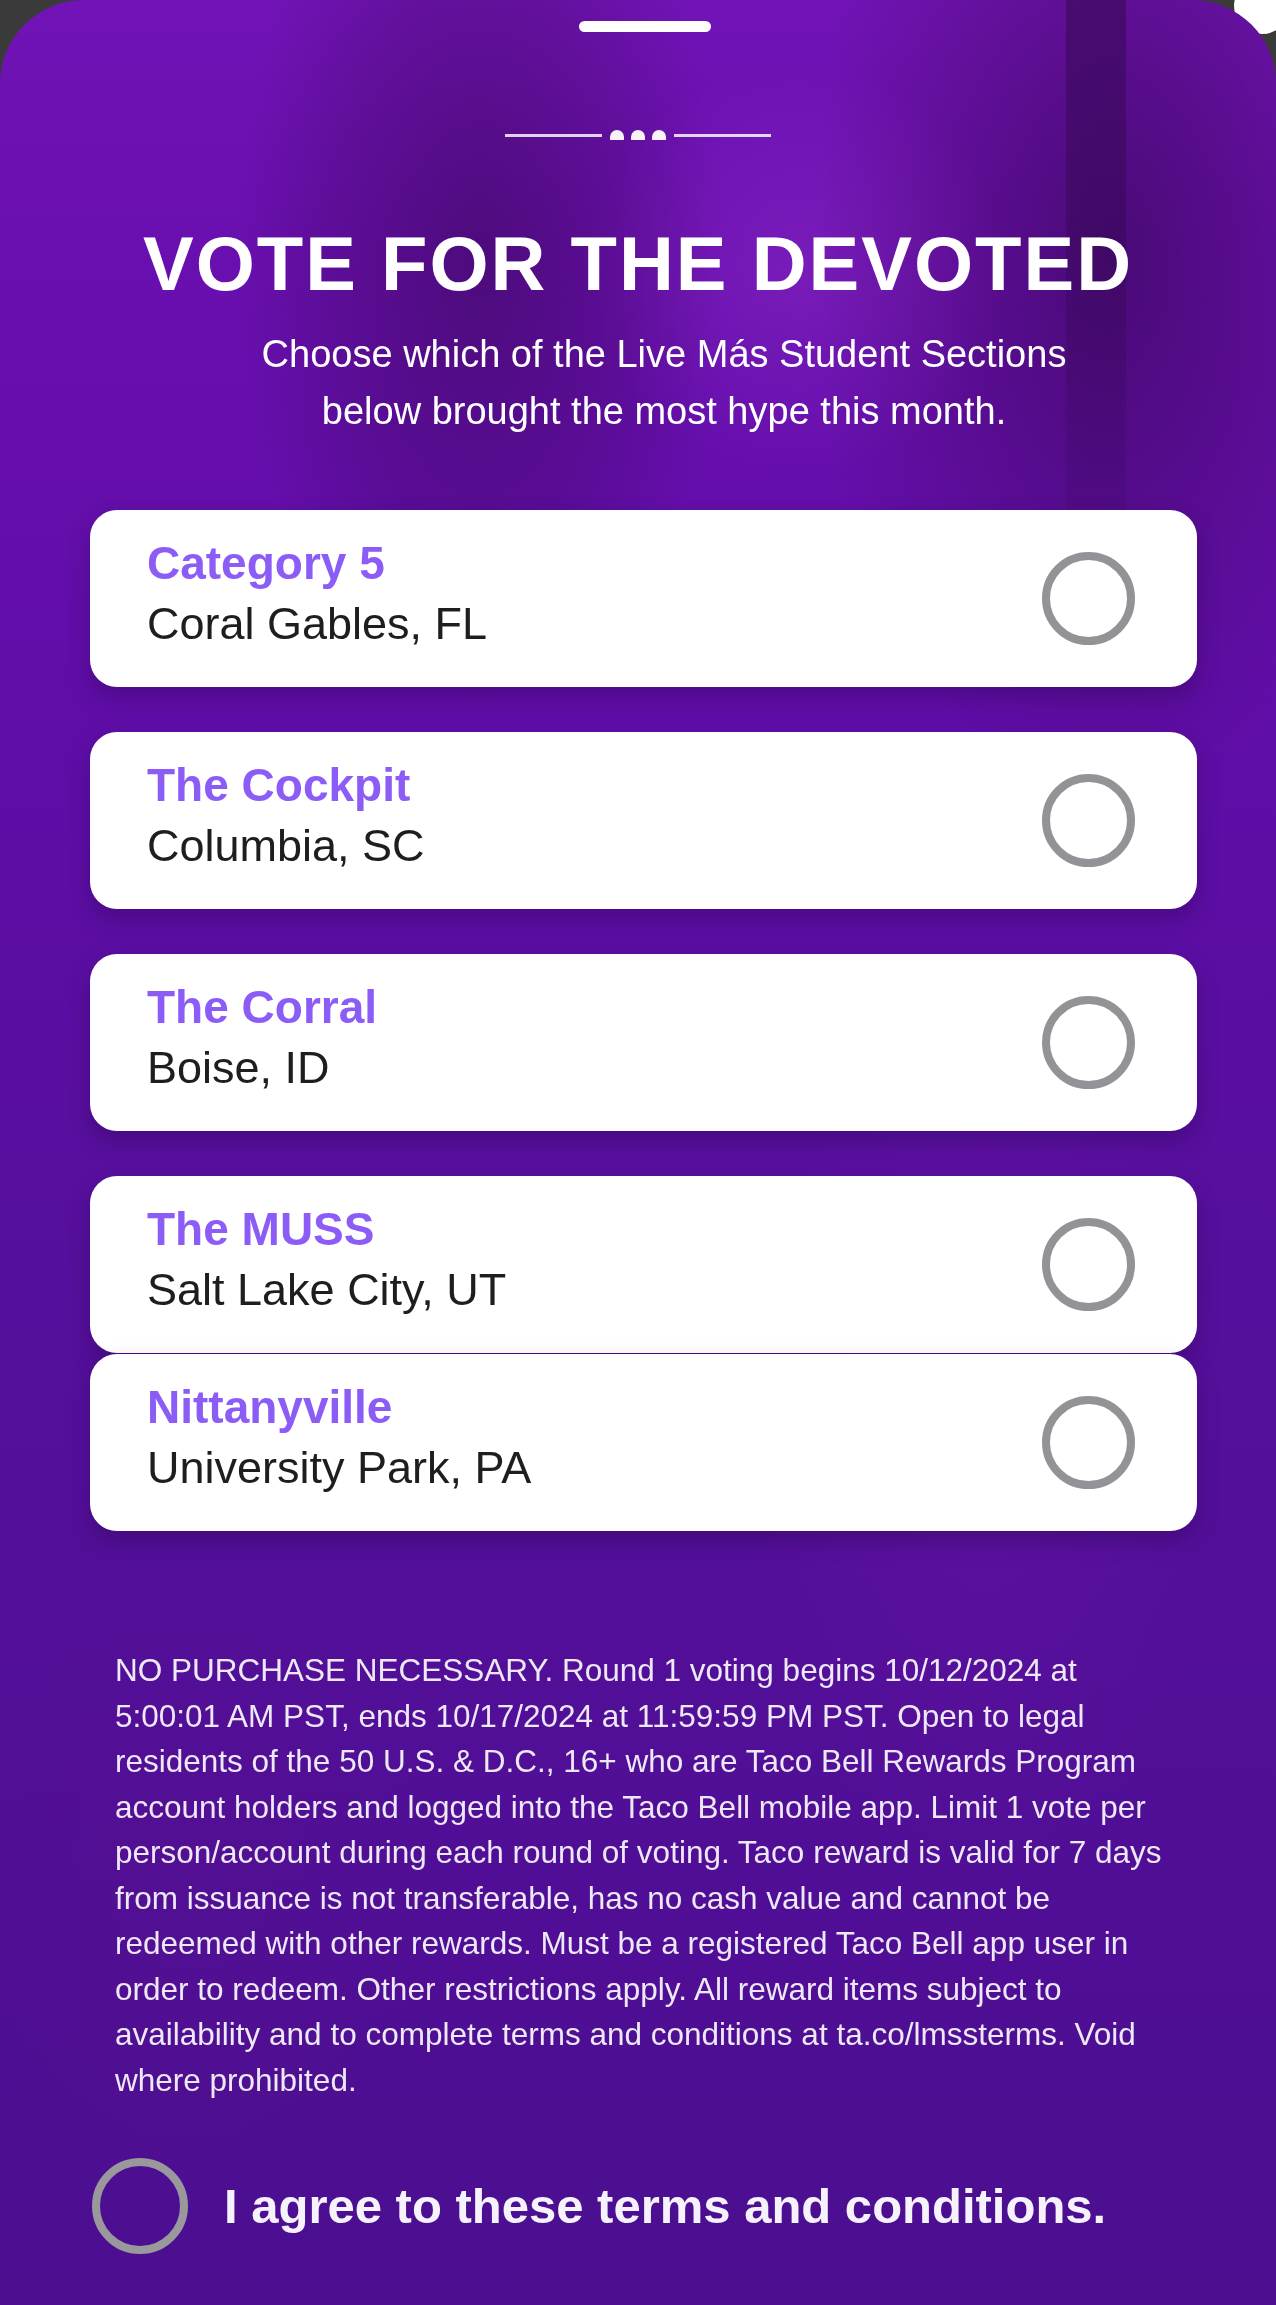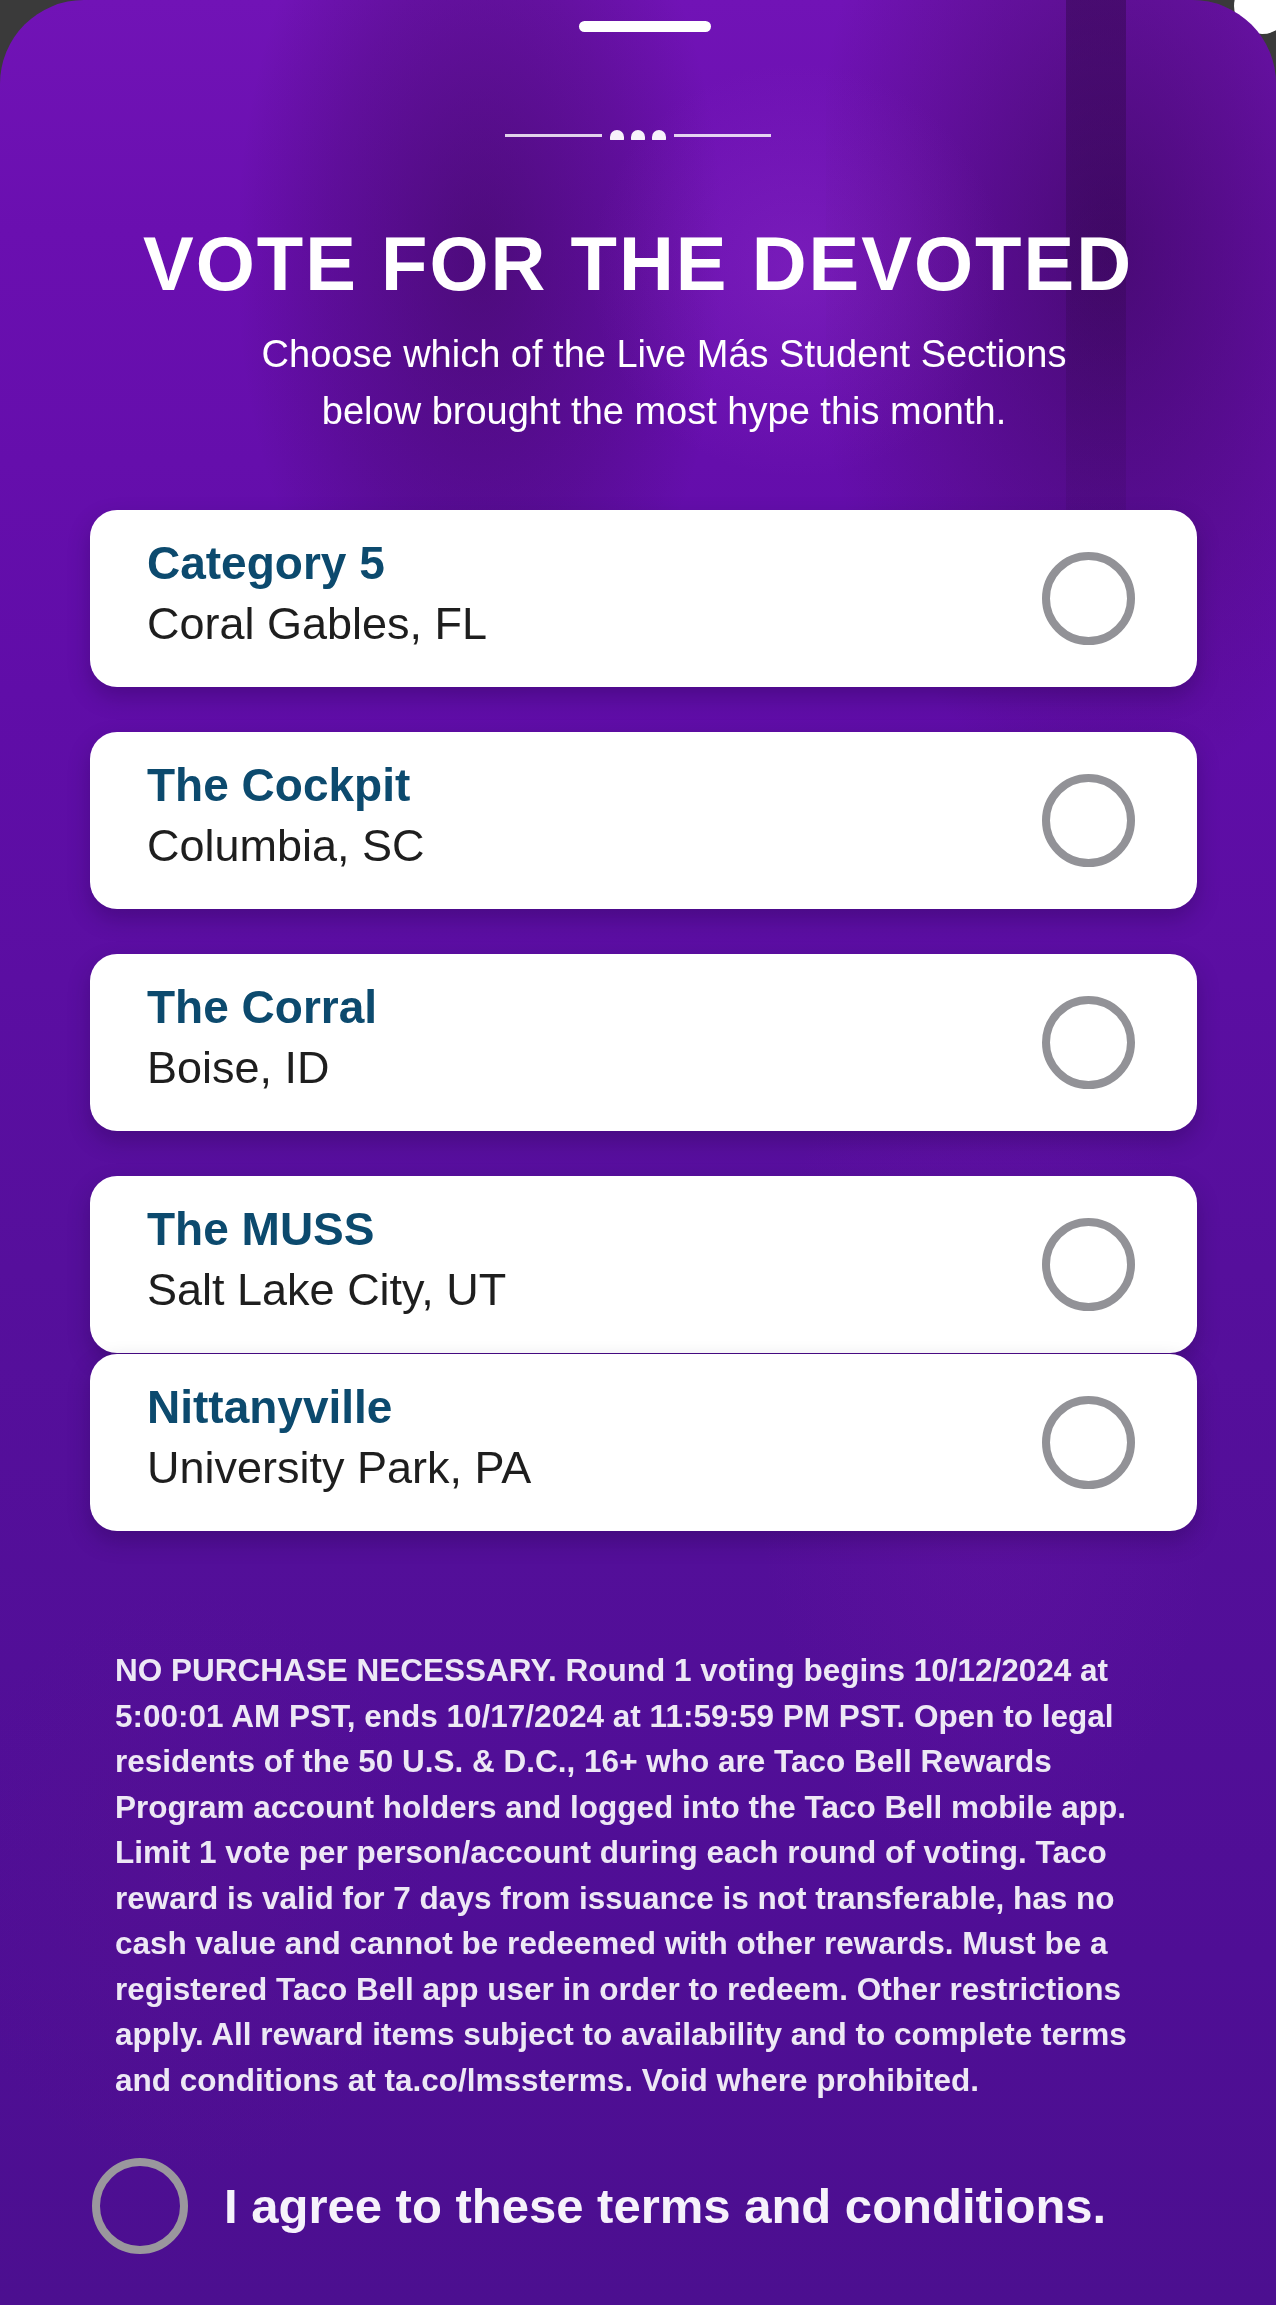--- a/index.html
+++ b/index.html
@@ -40,27 +40,27 @@
   .divider .arch{width:14px;height:10px;background:rgba(255,255,255,0.95);
     border-radius:8px 8px 1px 1px;margin-bottom:1px;}
 
   .title{position:absolute;top:220px;left:0;width:100%;text-align:center;color:#ffffff;
     font-size:76px;font-weight:800;letter-spacing:2px;white-space:nowrap;}
   .subtitle{position:absolute;top:326px;left:0;width:100%;text-align:center;color:#ffffff;
     font-size:38px;line-height:57px;font-weight:400;margin-left:26px;}
 
   .card{position:absolute;left:90px;width:1107px;height:177px;background:#ffffff;
     border-radius:27px;box-shadow:0 10px 22px rgba(25,0,55,0.28);}
-  .card-name{position:absolute;left:57px;top:26px;font-size:46px;font-weight:700;color:#0c4a6e;}
+  .card-name{position:absolute;left:57px;top:26px;font-size:46px;font-weight:700;color:#8b5cf6;}
   .card-loc{position:absolute;left:57px;top:88px;font-size:45px;font-weight:400;color:#1e1e1e;text-align:center;}
   .radio{position:absolute;right:62px;top:42px;width:93px;height:93px;box-sizing:border-box;
     border:8px solid #929297;border-radius:50%;background:transparent;}
 
   .legal{position:absolute;left:115px;top:1648px;width:1065px;font-size:31.5px;line-height:45.5px;
-    color:#ede8f5;font-weight:700;}
+    color:#ede8f5;font-weight:400;}
 
   .agree-row{position:absolute;left:92px;top:2158px;display:flex;align-items:center;}
   .agree-checkbox{width:96px;height:96px;box-sizing:border-box;border:8px solid #9a979d;
     border-radius:50%;flex:0 0 auto;}
   .agree-label{margin-left:36px;font-size:49px;color:#f6f2fb;font-weight:700;}
 </style>
 </head>
 <body>
 
 <div class="stage">

